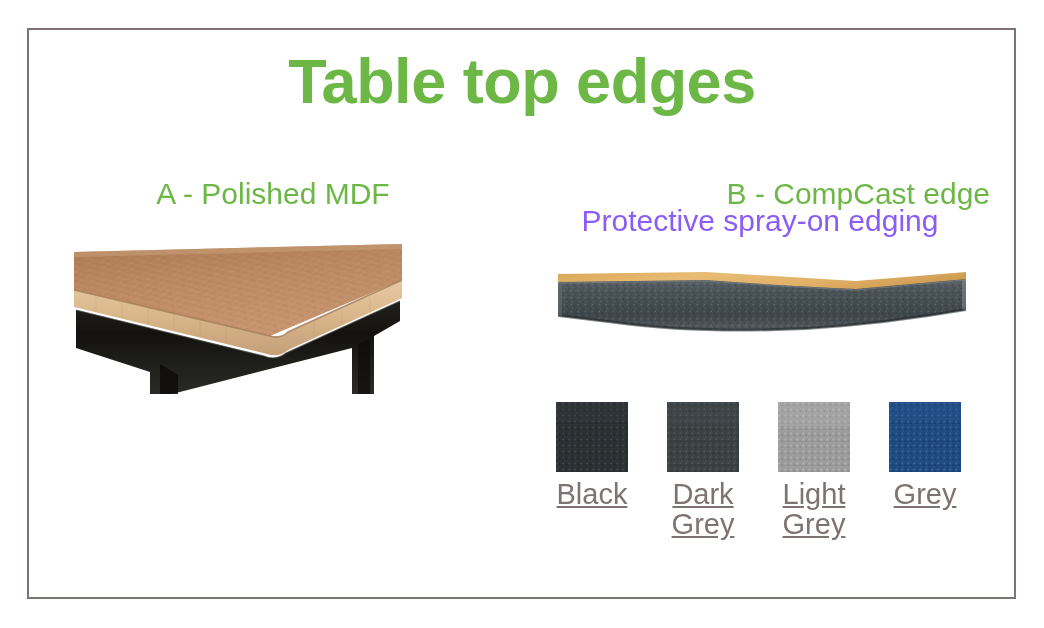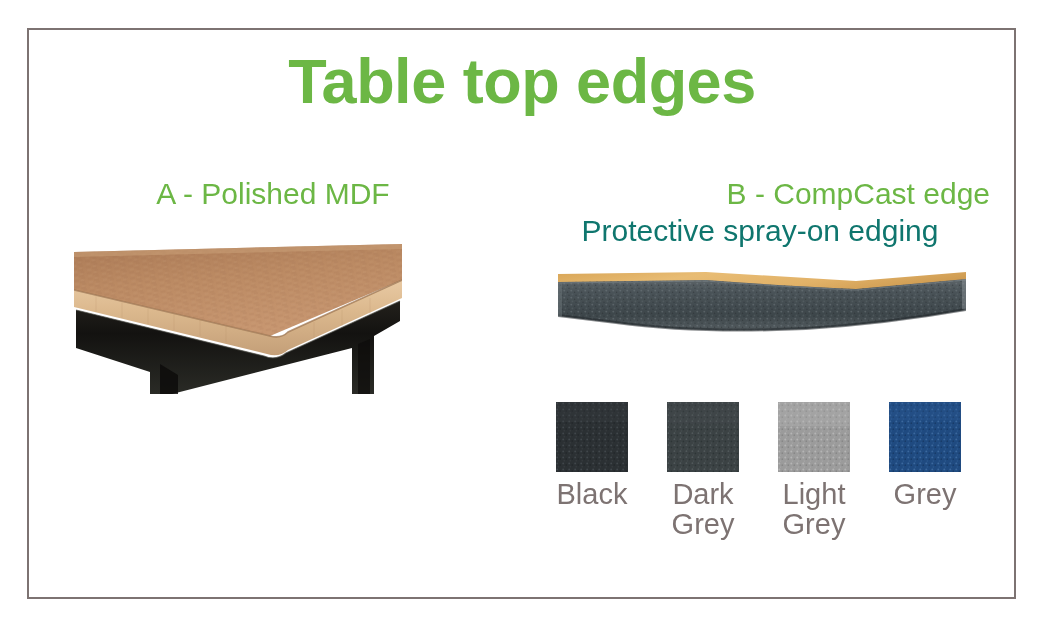--- a/index.html
+++ b/index.html
@@ -65,25 +65,25 @@
     top: 178px;
     width: 460px;
     text-align: right;
     font-size: 30px;
     color: #6cb745;
     line-height: 1.05;
   }
   .col-b-sub {
     position: absolute;
     left: 530px;
-    top: 215px;
+    top: 205px;
     width: 460px;
     text-align: center;
     font-size: 30px;
-    color: #0f766e;
+    color: #8b5cf6;
     line-height: 1.05;
   }
 
   
   .photo-a {
     position: absolute;
     left: 74px;
     top: 244px;
     width: 328px;
     height: 150px;
@@ -138,20 +138,21 @@
     position: absolute;
     inset: 0;
   }
   .swatch-label {
     margin-top: 7px;
     font-size: 29px;
     line-height: 1.04;
     color: #7d7372;
     text-align: center;
     white-space: pre-line;
+    text-decoration: underline;
   }
 </style>
 </head>
 <body>
 
 <div id="page">
 
   <div class="card-frame"></div>
 
   <div class="title">Table top edges</div>

